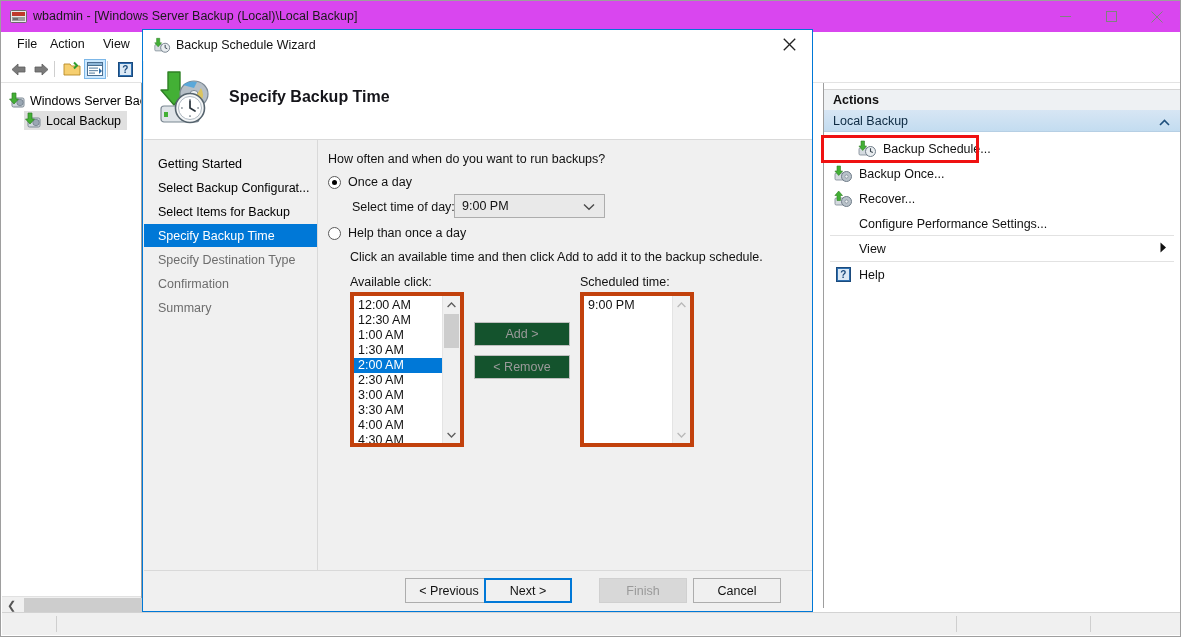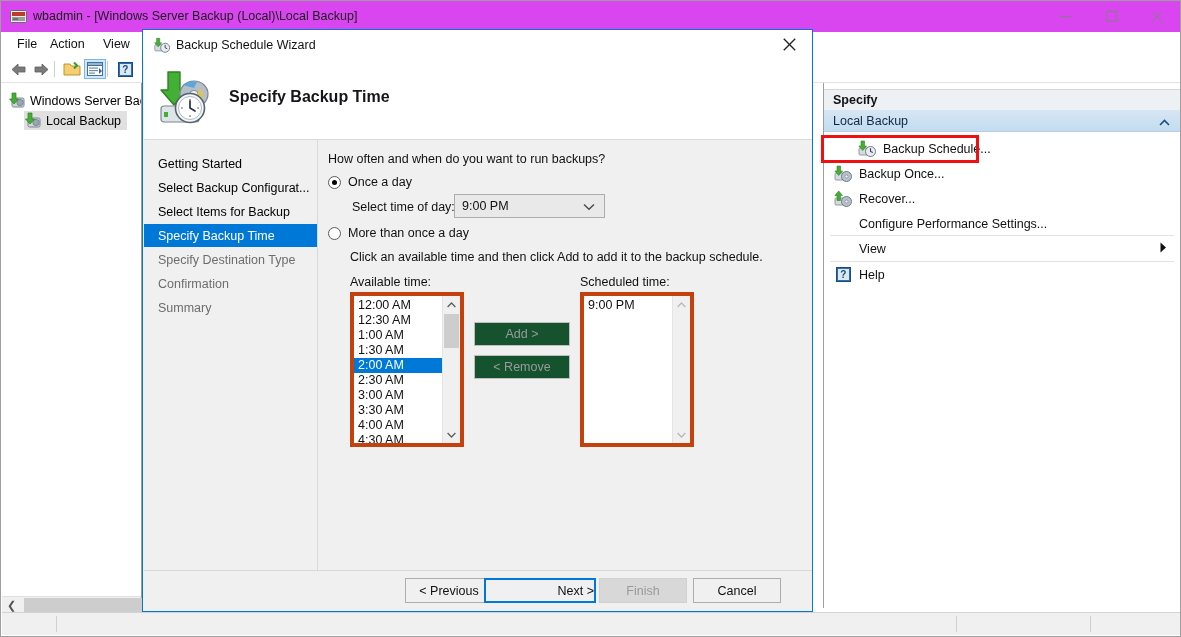--- a/index.html
+++ b/index.html
@@ -212,21 +212,21 @@
 
   <div class="hscroll">
     <div class="lbtn">❮</div>
     <div class="thumb"></div>
   </div>
 
   <div class="contentpane"></div>
 
   <div class="actionspane">
     <div class="act-header">
-      <span>Specify</span>
+      <span>Actions</span>
     </div>
 
     <div class="act-group">
       <span>Local Backup</span>
       <span class="chev">
         <svg width="11" height="8" viewBox="0 0 11 8">
             <path d="M1 6 L5.5 1.5 L10 6" fill="none" stroke="#1d4f7c" stroke-width="1.6"></path>
           </svg>
       </span>
     </div>
@@ -385,26 +385,26 @@
         <span class="cval">9:00 PM</span>
         <span class="cchev">
           <svg width="12" height="8" viewBox="0 0 12 8">
               <path d="M1 1.5 L6 6.2 L11 1.5" fill="none" stroke="#4a4a4a" stroke-width="1.4"></path>
             </svg>
         </span>
       </div>
 
       <div class="radio-row" style="left:10px;top:86px;">
         <span class="radio"></span>
-        <span>More than once a day</span>
+        <span>Help than once a day</span>
       </div>
 
       <div class="sub-label" style="left:32px;top:110px;">Click an available time and then click Add to add it to the backup schedule.</div>
 
-      <div class="listlabel" style="left:32px;top:135px;">Available time:</div>
+      <div class="listlabel" style="left:32px;top:135px;">Available click:</div>
       <div class="listlabel" style="left:262px;top:135px;">Scheduled time:</div>
 
       <div class="listbox" style="left:32px;top:152px;width:114px;height:155px;">
         <div style="position:absolute;left:0;top:2px;width:95px;">
           <div class="lb-item">12:00 AM</div>
           <div class="lb-item">12:30 AM</div>
           <div class="lb-item">1:00 AM</div>
           <div class="lb-item">1:30 AM</div>
           <div class="lb-item sel">2:00 AM</div>
           <div class="lb-item">2:30 AM</div>
@@ -452,21 +452,21 @@
           </div>
         </div>
       </div>
 
     </div>
 
     <div class="dlg-footer">
       <div class="fbtn" style="left:261px;width:88px;">
         <span>&lt; Previous</span>
       </div>
-      <div class="fbtn focus" style="left:340px;width:112px;justify-content:flex-end;">
+      <div class="fbtn focus" style="left:340px;width:88px;">
         <span>Next &gt;</span>
       </div>
       <div class="fbtn disabled" style="left:455px;width:88px;">
         <span>Finish</span>
       </div>
       <div class="fbtn" style="left:549px;width:88px;">
         <span>Cancel</span>
       </div>
     </div>
 

